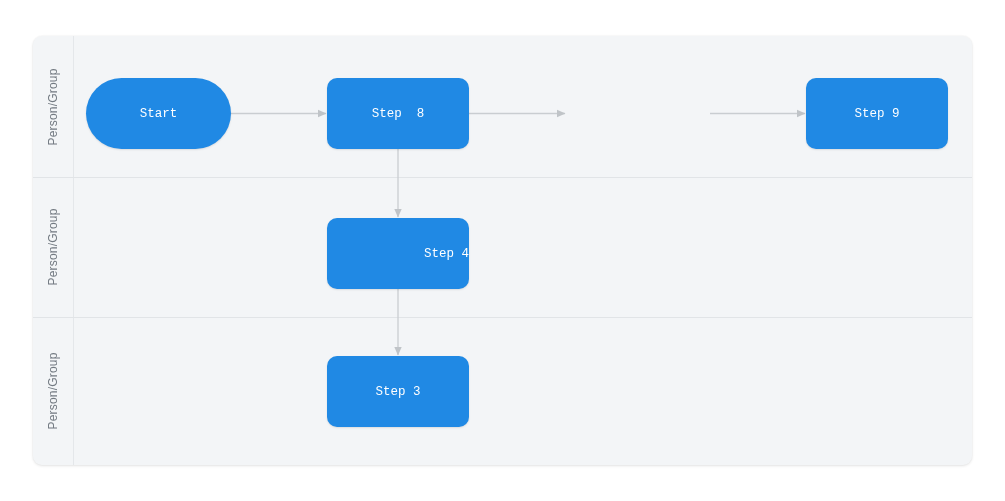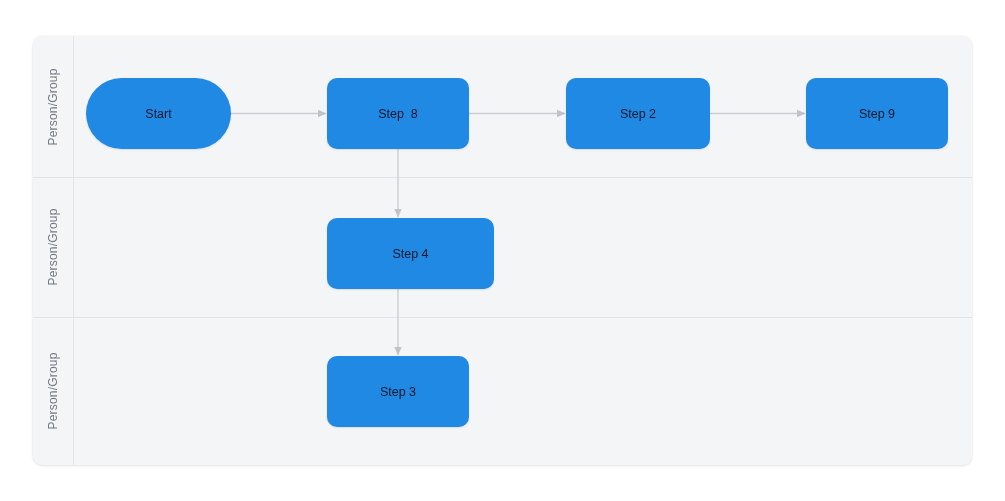--- a/index.html
+++ b/index.html
@@ -74,37 +74,38 @@
     white-space: nowrap;
     font-size: 12px;
     color: #737a82;
     letter-spacing: 0.2px;
   }
 
   
   .node {
     position: absolute;
     background: #2089e4;
-    color: #0f172a;
+    color: #ffffff;
     display: flex;
     align-items: center;
     justify-content: center;
     font-size: 12.5px;
     white-space: pre;
     box-shadow: 0 1px 2px rgba(0,0,0,0.10);
+    font-family: Liberation Mono, monospace;
   }
   .node.rect     { border-radius: 10px; }
   .node.stadium  { border-radius: 999px; }
 
   
   .n-start { left: 86px;  top: 78px;  width: 145px; height: 71px; }
   .n-s1    { left: 327px; top: 78px;  width: 142px; height: 71px; }
   .n-s2    { left: 566px; top: 78px;  width: 144px; height: 71px; }
   .n-s3    { left: 806px; top: 78px;  width: 142px; height: 71px; }
-  .n-s4    { left: 327px; top: 218px; width: 167px; height: 71px; }
+  .n-s4    { left: 327px; top: 218px; width: 142px; height: 71px; justify-content: flex-end; }
   .n-s5    { left: 327px; top: 356px; width: 142px; height: 71px; }
 
   
   .edges {
     position: absolute;
     left: 0;
     top: 0;
     width: 1005px;
     height: 501px;
     pointer-events: none;
@@ -155,23 +156,20 @@
   </svg>
 
   <div class="node stadium n-start">
     <span>Start</span>
   </div>
 
   <div class="node rect n-s1">
     <span>Step  8</span>
   </div>
 
-  <div class="node rect n-s2">
-    <span>Step 2</span>
-  </div>
 
   <div class="node rect n-s3">
     <span>Step 9</span>
   </div>
 
   <div class="node rect n-s4">
     <span>Step 4</span>
   </div>
 
   <div class="node rect n-s5">

